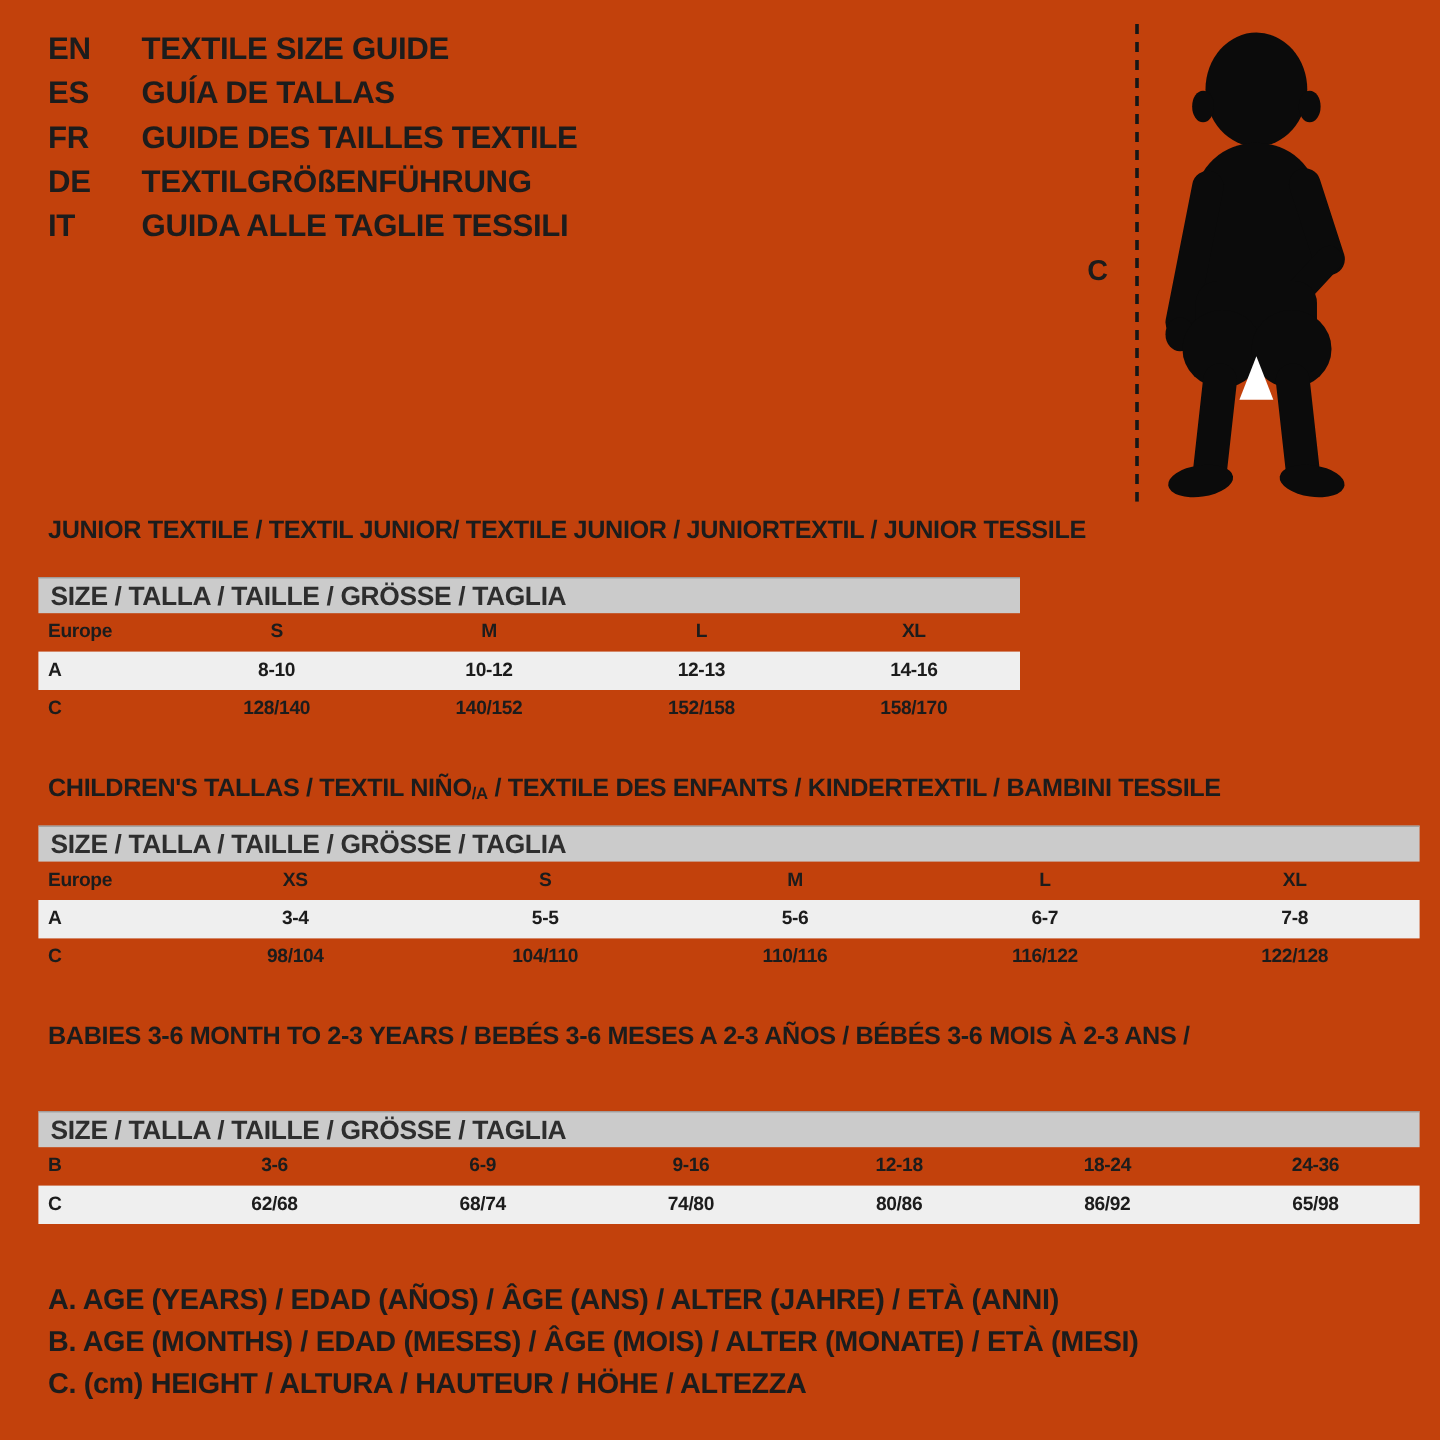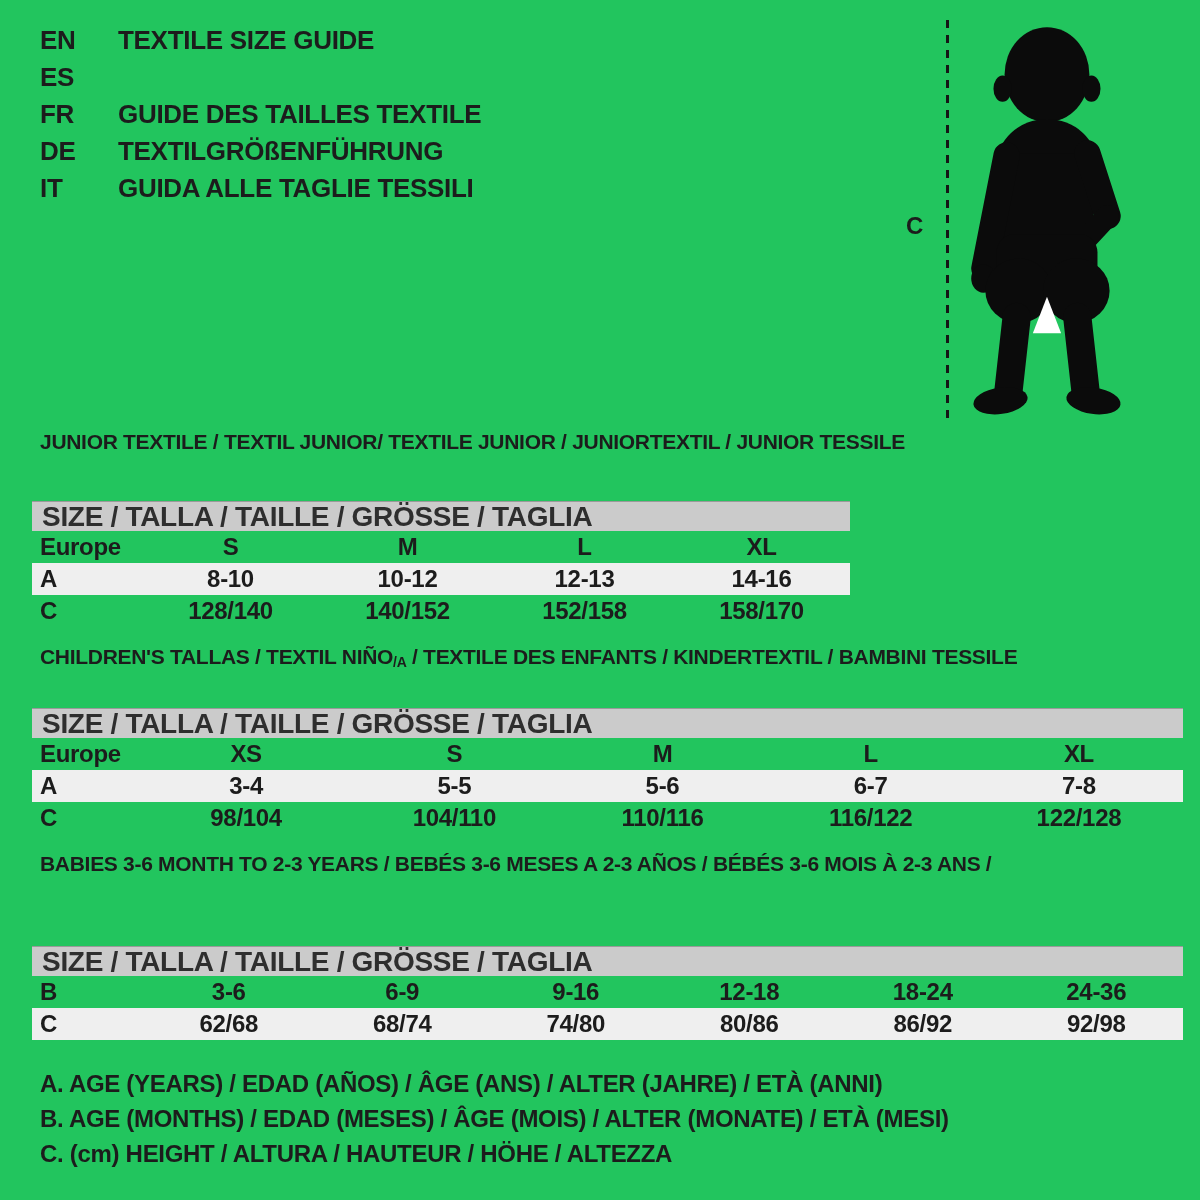--- a/index.html
+++ b/index.html
@@ -1,20 +1,20 @@
 <!DOCTYPE html>
 <html><head>
 <meta charset="utf-8">
 <style>
   * { margin:0; padding:0; box-sizing:border-box; }
   html,body { background:#ffffff; }
   .page {
     position:relative;
     width:1200px; height:1200px;
-    background:#22c55e;
+    background:#c2410c;
     font-family:"Liberation Sans", sans-serif;
     font-weight:700;
     color:#1c1c1c;
     letter-spacing:-0.3px;
     overflow:hidden;
   }
 
   
   .lang-header { position:absolute; left:40px; top:22px; }
   .lang-row { display:flex; font-size:26px; line-height:37px; }
@@ -33,43 +33,44 @@
   .sec-title { position:absolute; left:40px; font-size:21px; white-space:nowrap; }
   .sec-title .sub { font-size:14px; vertical-align:-3px; }
   .title-line { line-height:35px; }
 
   
   .stable { position:absolute; }
   .bar {
     height:30px; line-height:29px;
     background:#cbcbcb; color:#2e2e2e;
     border-top:1px solid #9a9a9a;
-    padding-left:10px; font-size:28px;margin-top:20px;
+    padding-left:10px; font-size:22px;
   }
-  .trow { display:flex; height:32px; align-items:center; font-size:24px; }
+  .trow { display:flex; height:32px; align-items:center; font-size:16px; }
   .trow.alt { background:#efefef; }
   .cell { flex:1; text-align:center; }
   .cell.label { flex:0 0 110px; text-align:left; padding-left:8px; }
 
   
   .legend { position:absolute; left:40px; top:1066px; }
   .legend-line { font-size:24px; line-height:35px; white-space:nowrap; }
 </style>
 </head>
 <body>
 
 <div class="page">
 
   <div class="lang-header">
     <div class="lang-row">
       <span class="lang-code">EN</span>
       <span class="lang-title">TEXTILE SIZE GUIDE</span>
     </div>
     <div class="lang-row">
       <span class="lang-code">ES</span>
+      <span class="lang-title">GUÍA DE TALLAS</span>
     </div>
     <div class="lang-row">
       <span class="lang-code">FR</span>
       <span class="lang-title">GUIDE DES TAILLES TEXTILE</span>
     </div>
     <div class="lang-row">
       <span class="lang-code">DE</span>
       <span class="lang-title">TEXTILGRÖßENFÜHRUNG</span>
     </div>
     <div class="lang-row">
@@ -171,21 +172,21 @@
       <div class="cell">18-24</div>
       <div class="cell">24-36</div>
     </div>
     <div class="trow alt">
       <div class="cell label">C</div>
       <div class="cell">62/68</div>
       <div class="cell">68/74</div>
       <div class="cell">74/80</div>
       <div class="cell">80/86</div>
       <div class="cell">86/92</div>
-      <div class="cell">92/98</div>
+      <div class="cell">65/98</div>
     </div>
   </div>
 
   <div class="legend">
     <div class="legend-line">A. AGE (YEARS) / EDAD (AÑOS) / ÂGE (ANS) / ALTER (JAHRE) / ETÀ (ANNI)</div>
     <div class="legend-line">B. AGE (MONTHS) / EDAD (MESES) / ÂGE (MOIS) / ALTER (MONATE) / ETÀ (MESI)</div>
     <div class="legend-line">C. (cm) HEIGHT / ALTURA / HAUTEUR / HÖHE / ALTEZZA</div>
   </div>
 
 </div>

